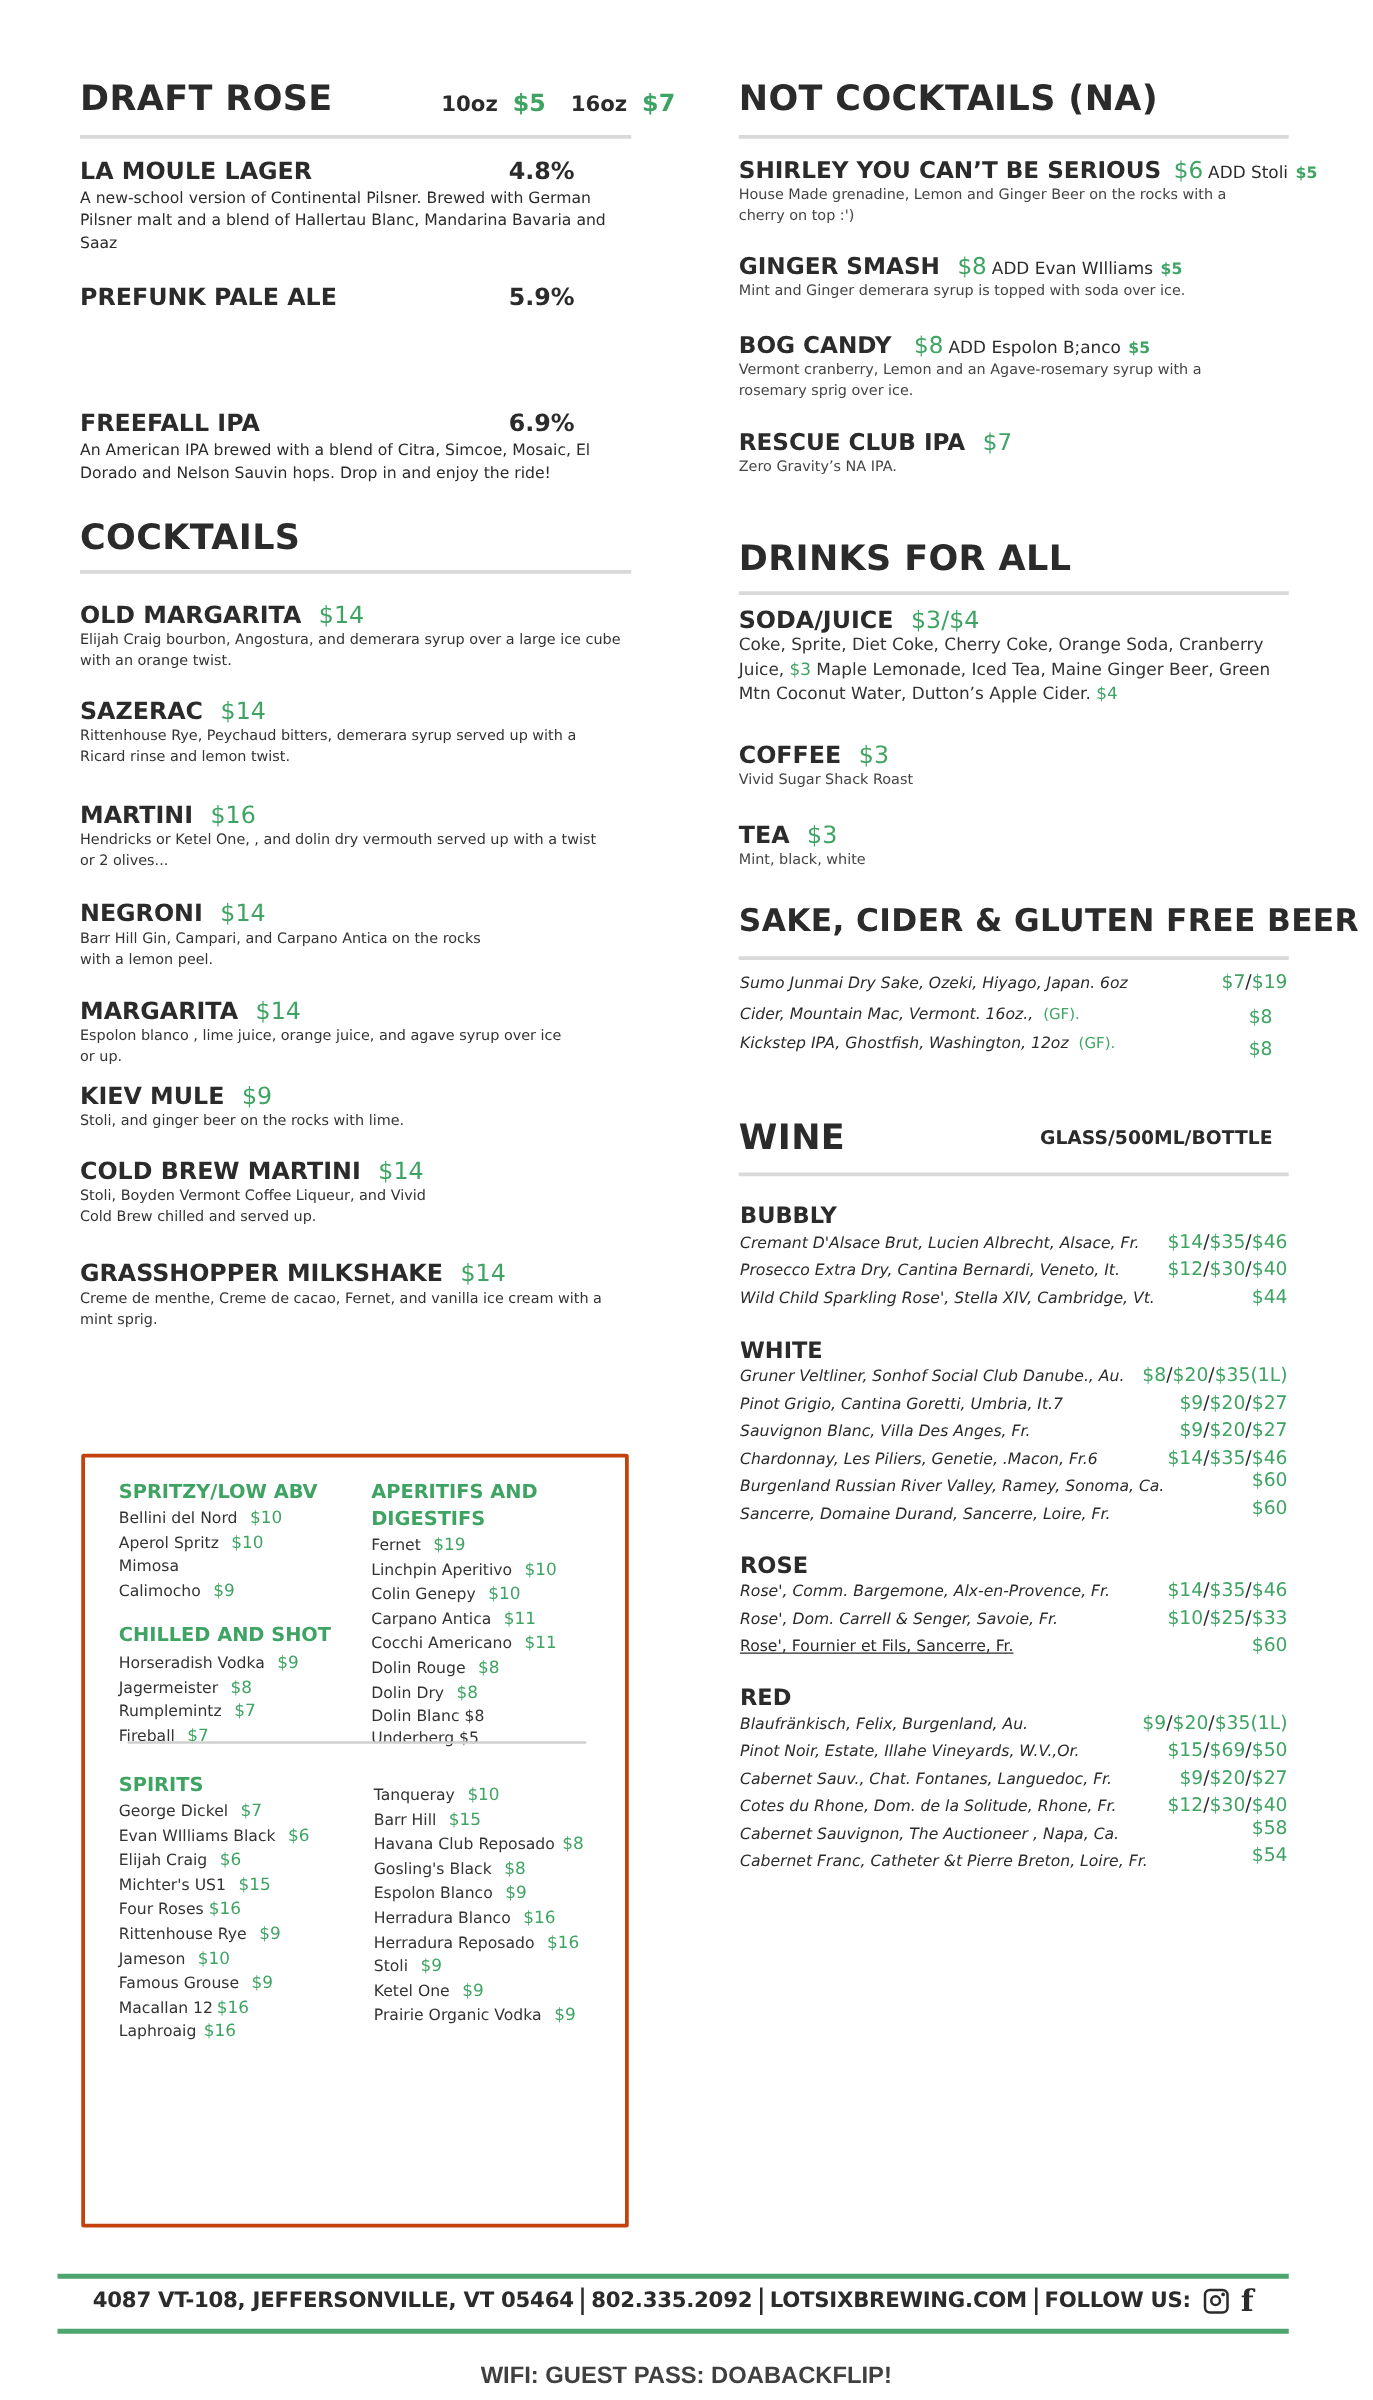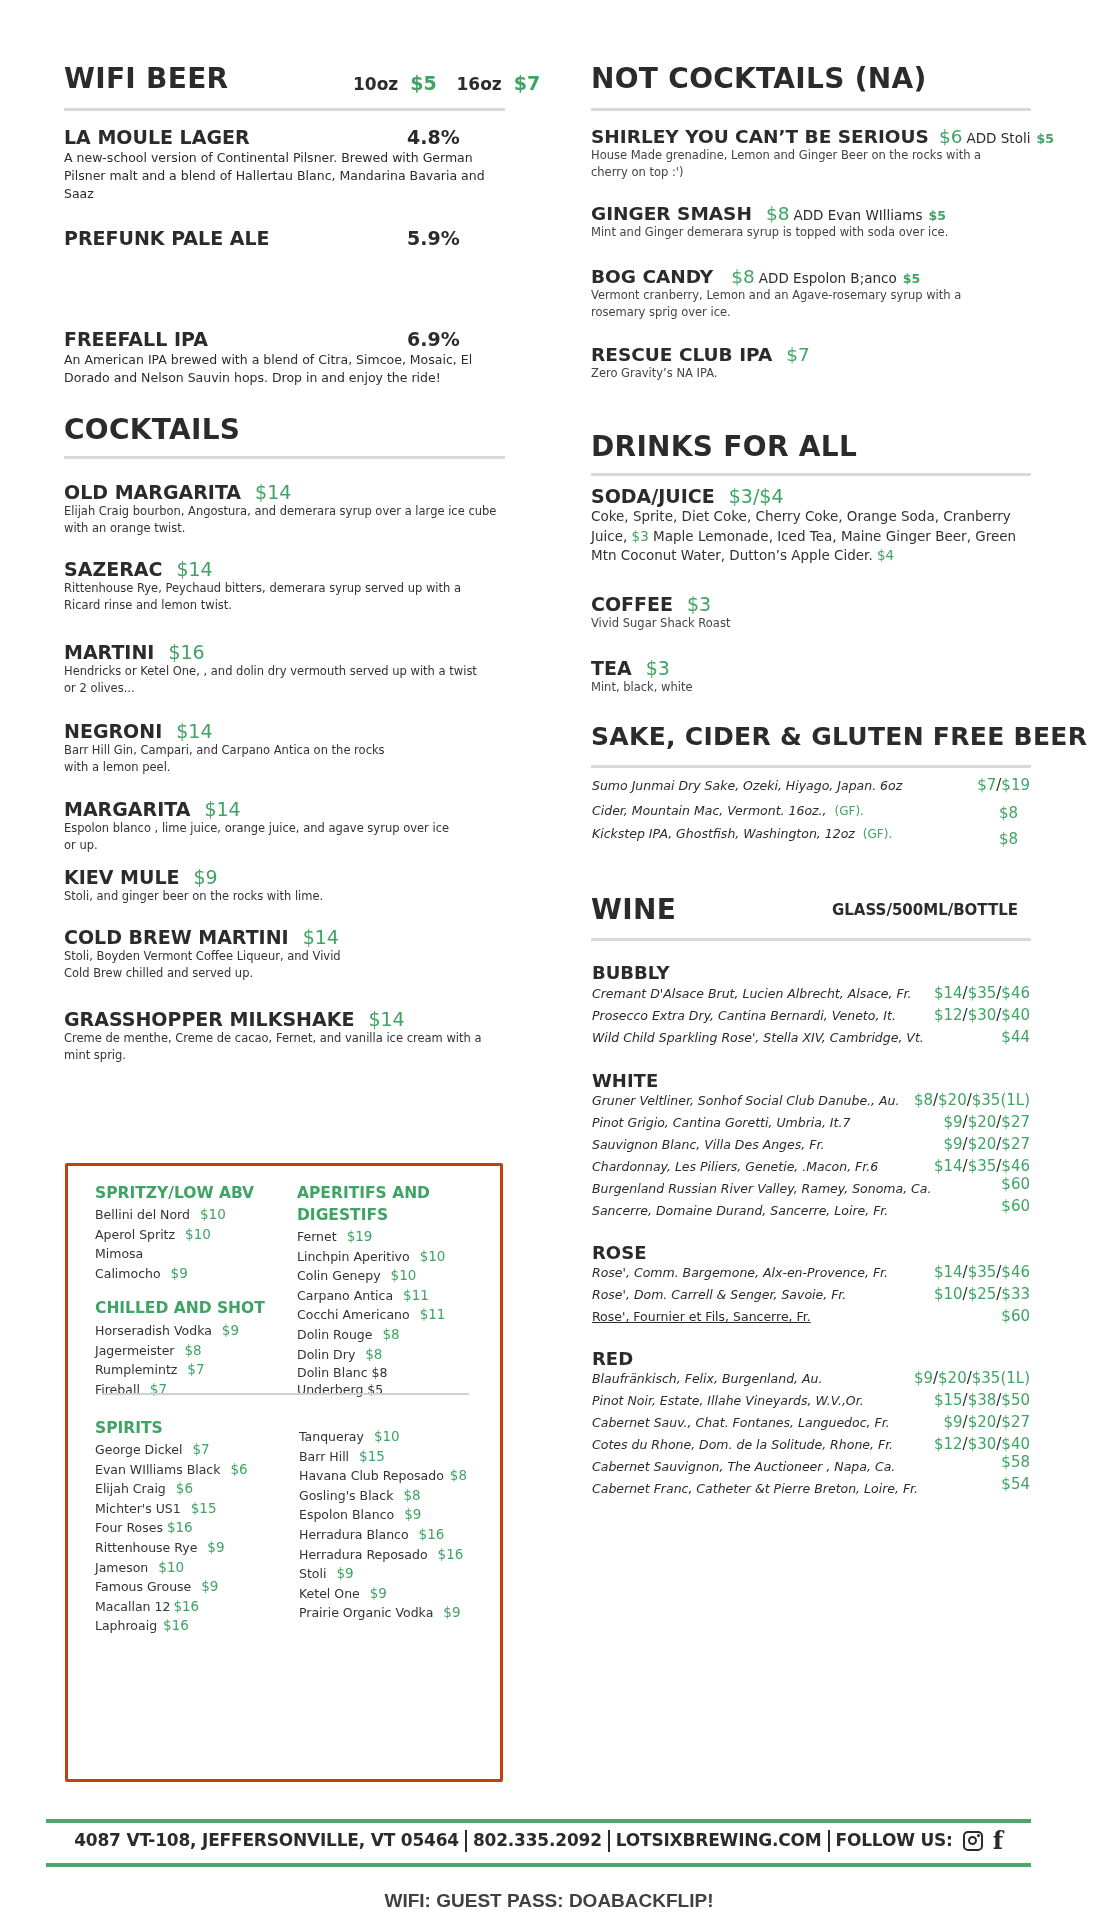--- a/index.html
+++ b/index.html
@@ -43,21 +43,21 @@
   .footer-text .lnk { font-weight: bold; }
   .icon-ig { display: inline-block; width: 20px; height: 20px; border: 2.5px solid #2b2b2b; border-radius: 5px; vertical-align: middle; position: relative; margin-left: 10px; }
   .icon-ig::before { content: ""; position: absolute; left: 3px; top: 3px; width: 9px; height: 9px; border: 2.5px solid #2b2b2b; border-radius: 50%; box-sizing: border-box; }
   .icon-ig::after { content: ""; position: absolute; right: 1px; top: 1px; width: 3px; height: 3px; background: #2b2b2b; border-radius: 50%; }
   .icon-fb { display: inline-block; font-family: "DejaVu Serif", serif; font-weight: bold; font-size: 24px; vertical-align: middle; margin-left: 10px; line-height: 20px; color: #2b2b2b; }
   .wifi { position: absolute; left: 0; top: 1890px; width: 1098px; text-align: center; font-family: "Liberation Sans", sans-serif; font-weight: bold; font-size: 19px; color: #404040; }
 </style>
 </head>
 <body>
 
-<div class="abs h1" style="left:64px; top:62px;">WIFI BEER</div>
+<div class="abs h1" style="left:64px; top:62px;">DRAFT ROSE</div>
 <div class="abs" style="left:353px; top:72px; font-weight:bold; font-size:17px; white-space:nowrap;">
   <span>10oz</span>
   <span class="green" style="font-size:19px; margin-left:6px;">$5</span>
   <span style="margin-left:14px;">16oz</span>
   <span class="green" style="font-size:19px; margin-left:6px;">$7</span>
 </div>
 <div class="rule" style="left:64px; top:108px; width:441px;"></div>
 
 <div class="abs" style="left:64px; top:126px; width:445px;">
   <div class="beer-name">LA MOULE LAGER</div>
@@ -234,21 +234,21 @@
 <div class="wine-row" style="top:1181px;"><span>Burgenland Russian River Valley, Ramey, Sonoma, Ca.</span><span class="wprice" style="top:-6px;">$60</span></div>
 <div class="wine-row" style="top:1203px;"><span>Sancerre, Domaine Durand, Sancerre, Loire, Fr.</span><span class="wprice" style="top:-6px;">$60</span></div>
 
 <div class="sub-h" style="top:1242px;">ROSE</div>
 <div class="wine-row" style="top:1265px;"><span>Rose', Comm. Bargemone, Alx-en-Provence, Fr.</span><span class="wprice"><span>$14</span><span class="sep">/</span><span>$35</span><span class="sep">/</span><span>$46</span></span></div>
 <div class="wine-row" style="top:1287px;"><span>Rose',  Dom. Carrell &amp; Senger, Savoie, Fr.</span><span class="wprice"><span>$10</span><span class="sep">/</span><span>$25</span><span class="sep">/</span><span>$33</span></span></div>
 <div class="wine-row upright" style="top:1309px;text-decoration:underline;"><span>Rose', Fournier et Fils, Sancerre, Fr.</span><span class="wprice">$60</span></div>
 
 <div class="sub-h" style="top:1348px;">RED</div>
 <div class="wine-row" style="top:1371px;"><span>Blaufränkisch, Felix, Burgenland, Au.</span><span class="wprice"><span>$9</span><span class="sep">/</span><span>$20</span><span class="sep">/</span><span>$35(1L)</span></span></div>
-<div class="wine-row" style="top:1393px;"><span>Pinot Noir, Estate, Illahe Vineyards, W.V.,Or.</span><span class="wprice"><span>$15</span><span class="sep">/</span><span>$38</span><span class="sep">/</span><span>$50</span></span></div>
+<div class="wine-row" style="top:1393px;"><span>Pinot Noir, Estate, Illahe Vineyards, W.V.,Or.</span><span class="wprice"><span>$15</span><span class="sep">/</span><span>$69</span><span class="sep">/</span><span>$50</span></span></div>
 <div class="wine-row" style="top:1415px;"><span>Cabernet Sauv., Chat.  Fontanes, Languedoc, Fr.</span><span class="wprice"><span>$9</span><span class="sep">/</span><span>$20</span><span class="sep">/</span><span>$27</span></span></div>
 <div class="wine-row" style="top:1437px;"><span>Cotes du Rhone, Dom. de la Solitude, Rhone, Fr.</span><span class="wprice"><span>$12</span><span class="sep">/</span><span>$30</span><span class="sep">/</span><span>$40</span></span></div>
 <div class="wine-row" style="top:1459px;"><span>Cabernet Sauvignon, The Auctioneer , Napa, Ca.</span><span class="wprice" style="top:-6px;">$58</span></div>
 <div class="wine-row" style="top:1481px;"><span>Cabernet Franc, Catheter &amp;t Pierre Breton, Loire, Fr.</span><span class="wprice" style="top:-6px;">$54</span></div>
 
 <div class="footer-bar" style="top:1819px;"></div>
 <div class="footer-text">
   <span>4087 VT-108, JEFFERSONVILLE, VT 05464</span><span class="sep"></span><span>802.335.2092</span><span class="sep"></span><span class="lnk">LOTSIXBREWING.COM</span><span class="sep"></span><span>FOLLOW US:</span><span class="icon-ig"></span><span class="icon-fb">f</span>
 </div>
 <div class="footer-bar" style="top:1863px;"></div>

